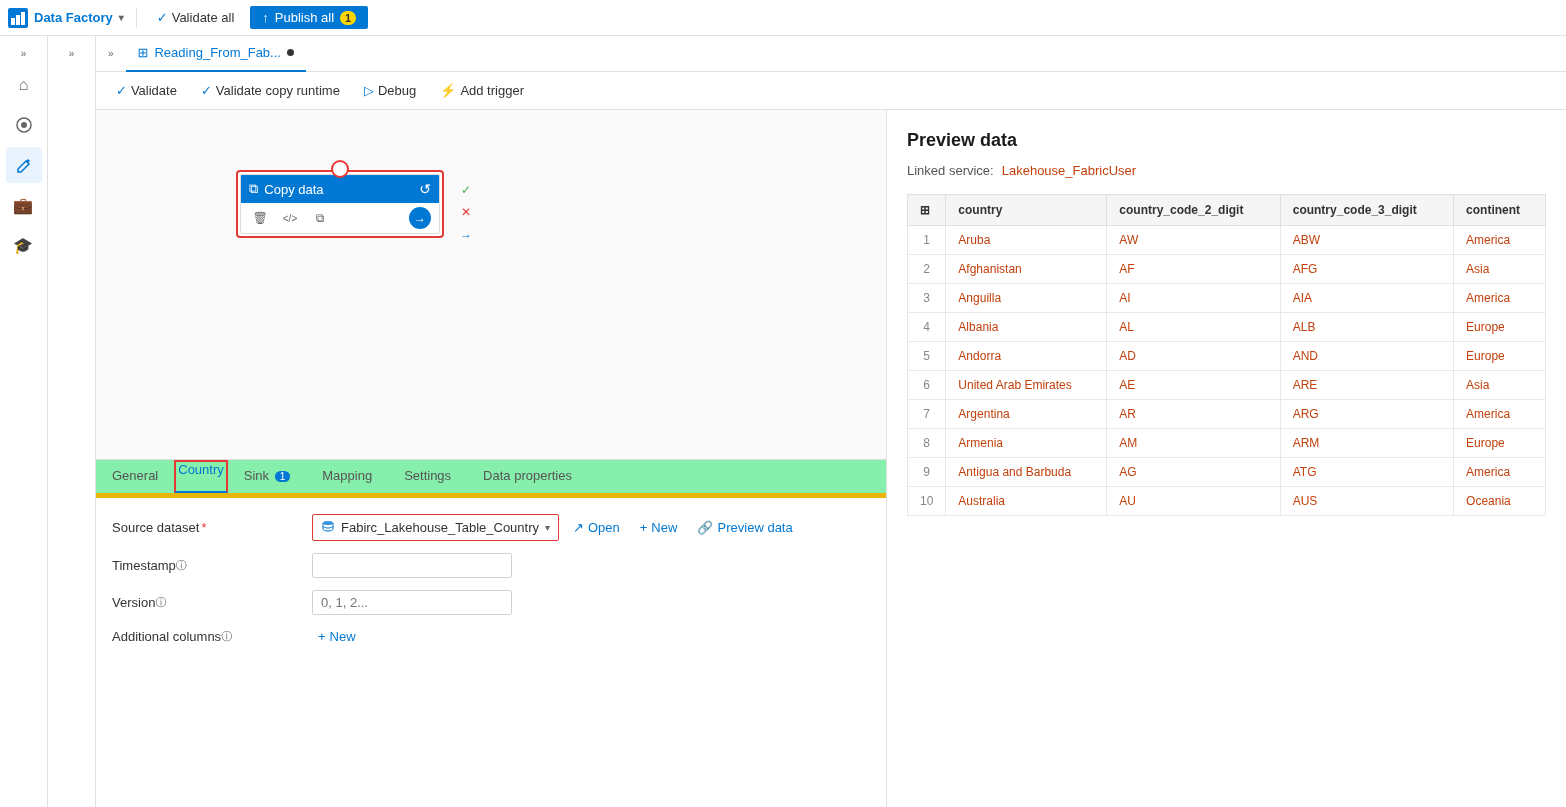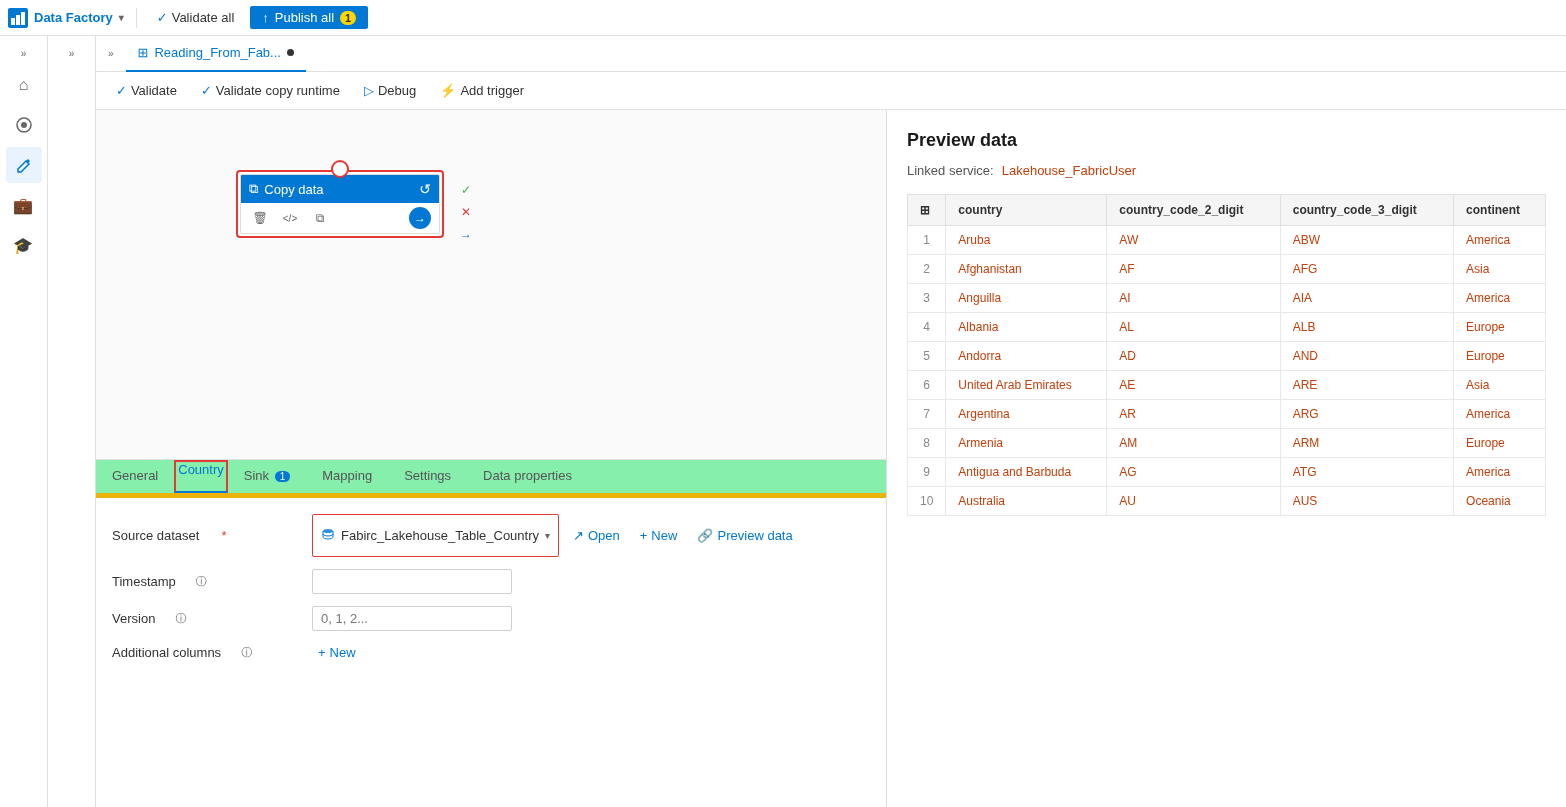--- a/index.html
+++ b/index.html
@@ -71,25 +71,25 @@
     .panel-tabs { display: flex; border-bottom: 5px solid #eab308; background: #86efac; }
     .panel-tab { padding: 8px 16px; cursor: pointer; color: #555; border-bottom: 2px solid transparent; font-size: 13px; }
     .panel-tab.active { color: #0078d4; border-bottom: 2px solid #0078d4; font-weight: 500; }
     .panel-tab-badge { display: inline-block; background: #0078d4; color: #fff; border-radius: 10px; padding: 0 5px; font-size: 10px; margin-left: 2px; }
 
     
     .panel-content { padding: 16px; }
 
     
     .form-row { display: flex; align-items: center; margin-bottom: 12px; }
-    .form-label { width: 200px; color: #333; display: flex; align-items: center; gap: 20px; font-size: 13px; }
+    .form-label { width: 200px; color: #333; display: flex; align-items: center; gap: 0; font-size: 13px; }
     .form-label .required { color: #e53935; margin-left: 2px; }
     .form-label .info-icon { color: #666; font-size: 11px; cursor: pointer; }
     .form-control { display: flex; align-items: center; gap: 8px; }
-    .dataset-select { display: flex; align-items: center; border: 1px solid #e53935; border-radius: 2px; background: #fff; padding: 12px 8px; min-width: 220px; gap: 6px; cursor: pointer; }
+    .dataset-select { display: flex; align-items: center; border: 1px solid #e53935; border-radius: 2px; background: #fff; padding: 4px 8px; min-width: 220px; gap: 6px; cursor: pointer; }
     .dataset-select-icon { color: #0078d4; }
     .dataset-select-text { flex: 1; font-size: 13px; color: #333; }
     .dataset-select-chevron { color: #666; font-size: 10px; }
     .input-field { border: 1px solid #d0d0d0; border-radius: 2px; padding: 4px 8px; width: 200px; font-size: 13px; color: #333; outline: none; background: #fff; }
     .action-btn { display: flex; align-items: center; gap: 4px; color: #0078d4; cursor: pointer; background: none; border: none; font-size: 13px; padding: 2px 6px; }
 
     
     .preview-panel { width: 680px; background: #fff; border-left: 1px solid #e0e0e0; padding: 20px; overflow-y: auto; }
     .preview-title { font-size: 18px; font-weight: 600; color: #1a1a1a; margin-bottom: 12px; }
     .preview-meta { margin-bottom: 16px; }

